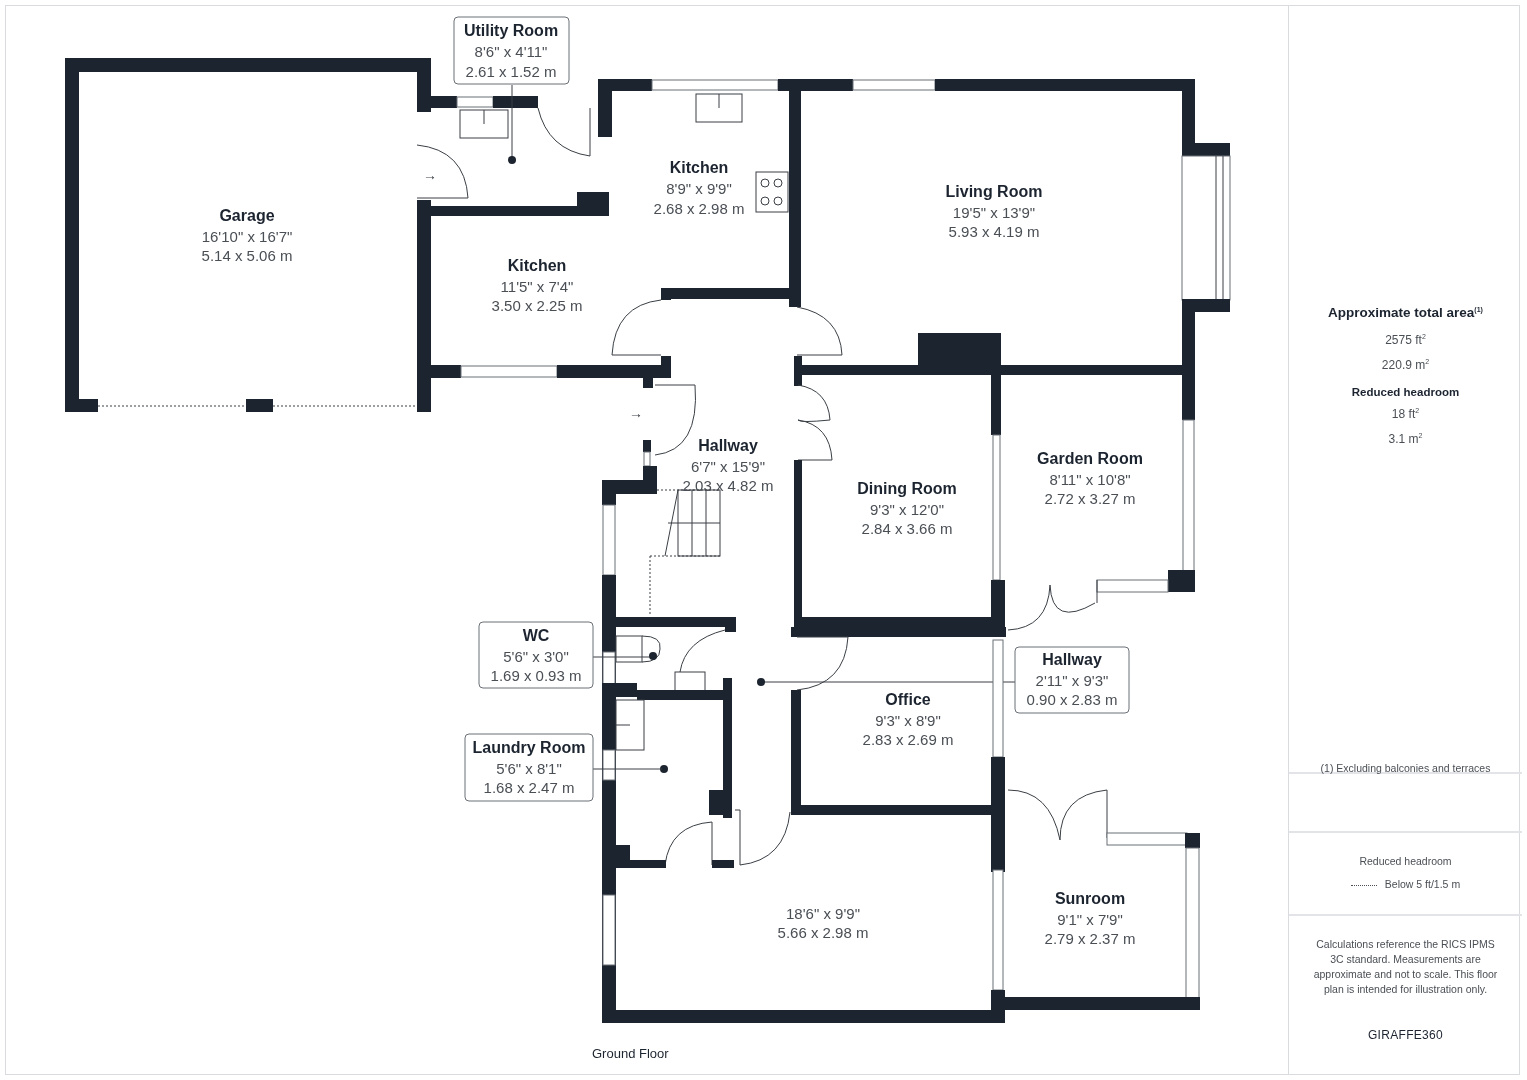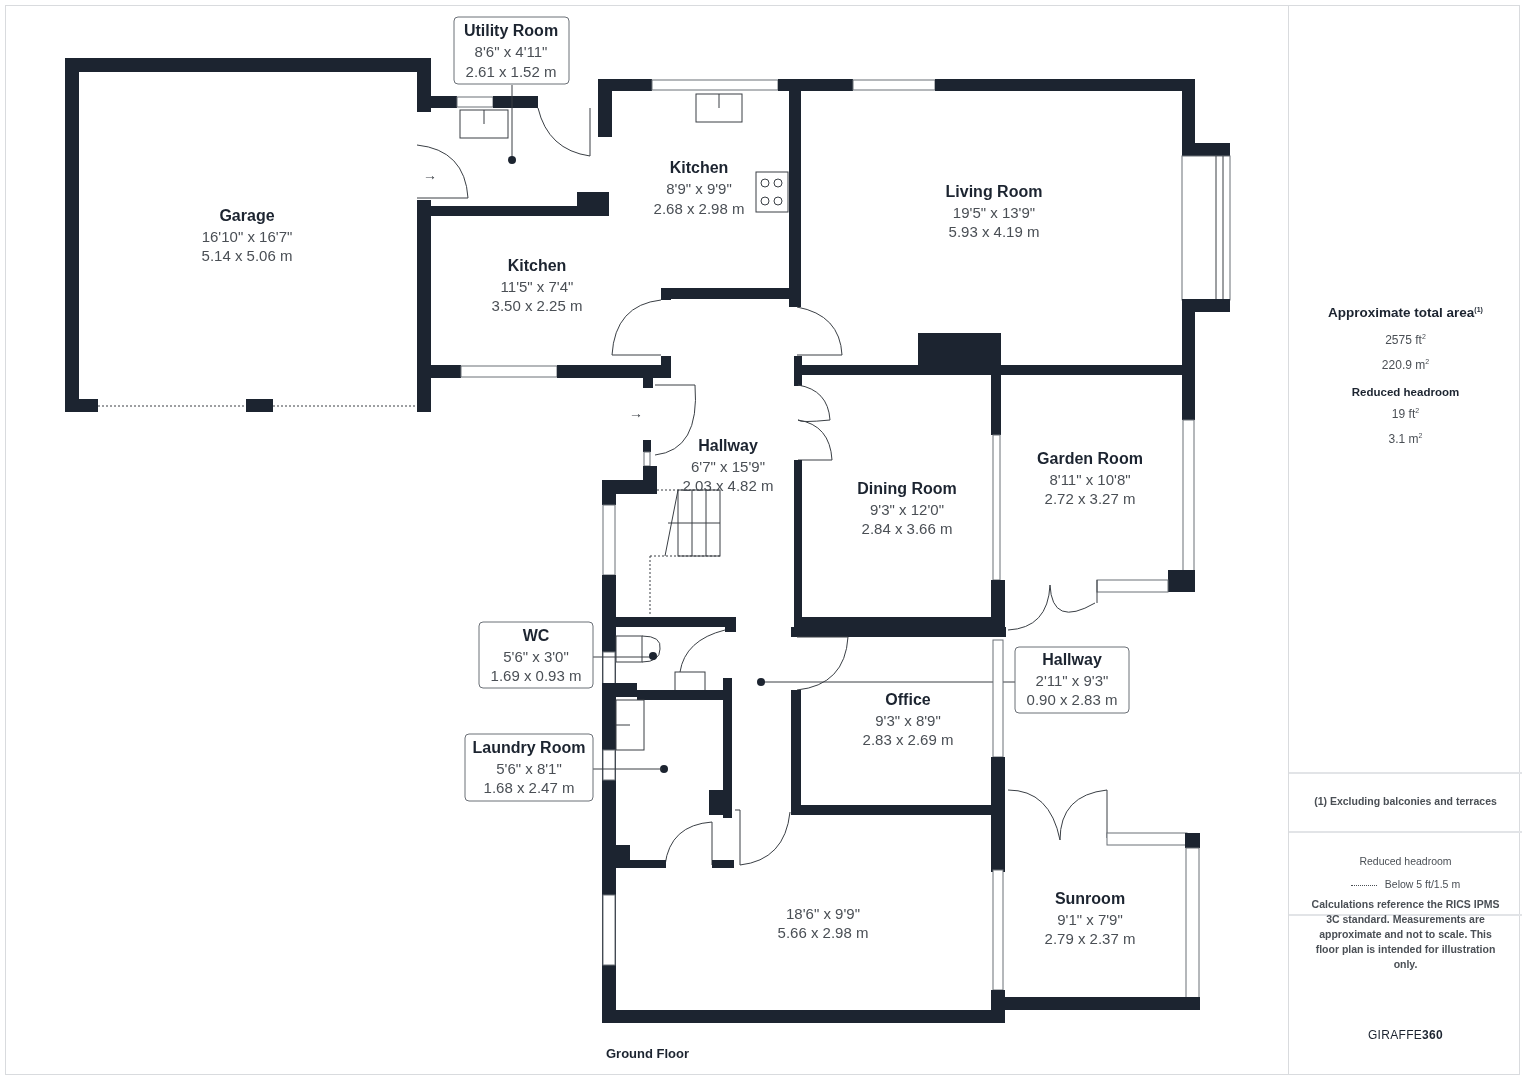--- a/index.html
+++ b/index.html
@@ -9,24 +9,24 @@
   .side { position: absolute; left: 1288px; top: 5px; width: 233px; height: 1070px; border-left: 1px solid #d9dbde; }
   .side-sec { position: absolute; left: 0; width: 233px; text-align: center; color: #3a3f45; }
   .side-div { position: absolute; left: 0; width: 233px; height: 0; border-top: 2px solid #e2e4e7; }
   .area-title { font-weight: bold; font-size: 13.5px; color: #1c2430; }
   .area-title sup { font-size: 7px; }
   .val { font-size: 12px; color: #4a4f55; line-height: 22px; }
   .val sup { font-size: 7px; }
   .sub-title { font-weight: bold; font-size: 11.5px; color: #1c2430; margin-top: 10px; }
   .note { font-size: 10.5px; color: #4a4f55; line-height: 15px; }
   .brand { font-size: 12px; color: #1c2430; letter-spacing: 0.3px; }
-  .brand b { font-weight: bold; }
+  .brand b { font-weight: normal; }
   .room-name { font-weight: bold; font-size: 16px; fill: #1c2430; font-family: "Liberation Sans", "DejaVu Sans", sans-serif; }
   .room-dim { font-size: 15px; fill: #4a4f55; font-family: "Liberation Sans", "DejaVu Sans", sans-serif; }
-  .floor-label { position: absolute; left: 606px; top: 1046px; font-weight: bold; font-size: 13px; color: #1c2430; }
+  .floor-label { position: absolute; left: 592px; top: 1046px; font-weight: normal; font-size: 13px; color: #1c2430; }
   .callout rect { fill: #ffffff; stroke: #6b7077; stroke-width: 1; }
   .wall { fill: #1c2430; }
   .win { fill: #ffffff; stroke: #6b7077; stroke-width: 1; }
   .door { fill: none; stroke: #3a3f45; stroke-width: 1; }
   .thin { fill: none; stroke: #3a3f45; stroke-width: 1; }
   .dotted { fill: none; stroke: #3a3f45; stroke-width: 1; stroke-dasharray: 2 2; }
 </style>
 </head>
 <body>
 
@@ -275,27 +275,27 @@
 </svg>
 
 <div class="floor-label">Ground Floor</div>
 
 <div class="side">
   <div class="side-sec" style="top:300px;">
     <div class="area-title"><span>Approximate total area</span><sup>(1)</sup></div>
     <div class="val" style="margin-top:6px;"><span>2575 ft</span><sup>2</sup></div>
     <div class="val"><span>220.9 m</span><sup>2</sup></div>
     <div class="sub-title">Reduced headroom</div>
-    <div class="val" style="margin-top:2px;"><span>19 ft</span><sup>2</sup></div>
+    <div class="val" style="margin-top:2px;"><span>18 ft</span><sup>2</sup></div>
     <div class="val"><span>3.1 m</span><sup>2</sup></div>
   </div>
 
   <div class="side-div" style="top:767px;"></div>
-  <div class="side-sec note" style="top:789px;font-weight:bold;">(1) Excluding balconies and terraces</div>
+  <div class="side-sec note" style="top:756px;">(1) Excluding balconies and terraces</div>
   <div class="side-div" style="top:826px;"></div>
   <div class="side-sec note" style="top:849px;">Reduced headroom</div>
   <div class="side-sec note" style="top:872px;">
     <span style="display:inline-block;width:26px;border-top:1px dotted #4a4f55;vertical-align:middle;margin-right:8px;"></span><span>Below 5 ft/1.5 m</span>
   </div>
   <div class="side-div" style="top:909px;"></div>
-  <div class="side-sec note" style="top:892px; padding:0 22px; box-sizing:border-box;font-weight:bold;">Calculations reference the RICS IPMS 3C standard. Measurements are approximate and not to scale. This floor plan is intended for illustration only.</div>
+  <div class="side-sec note" style="top:932px; padding:0 22px; box-sizing:border-box;">Calculations reference the RICS IPMS 3C standard. Measurements are approximate and not to scale. This floor plan is intended for illustration only.</div>
   <div class="side-sec brand" style="top:1023px;"><span>GIRAFFE</span><b>360</b></div>
 </div>
 
 </body></html>

